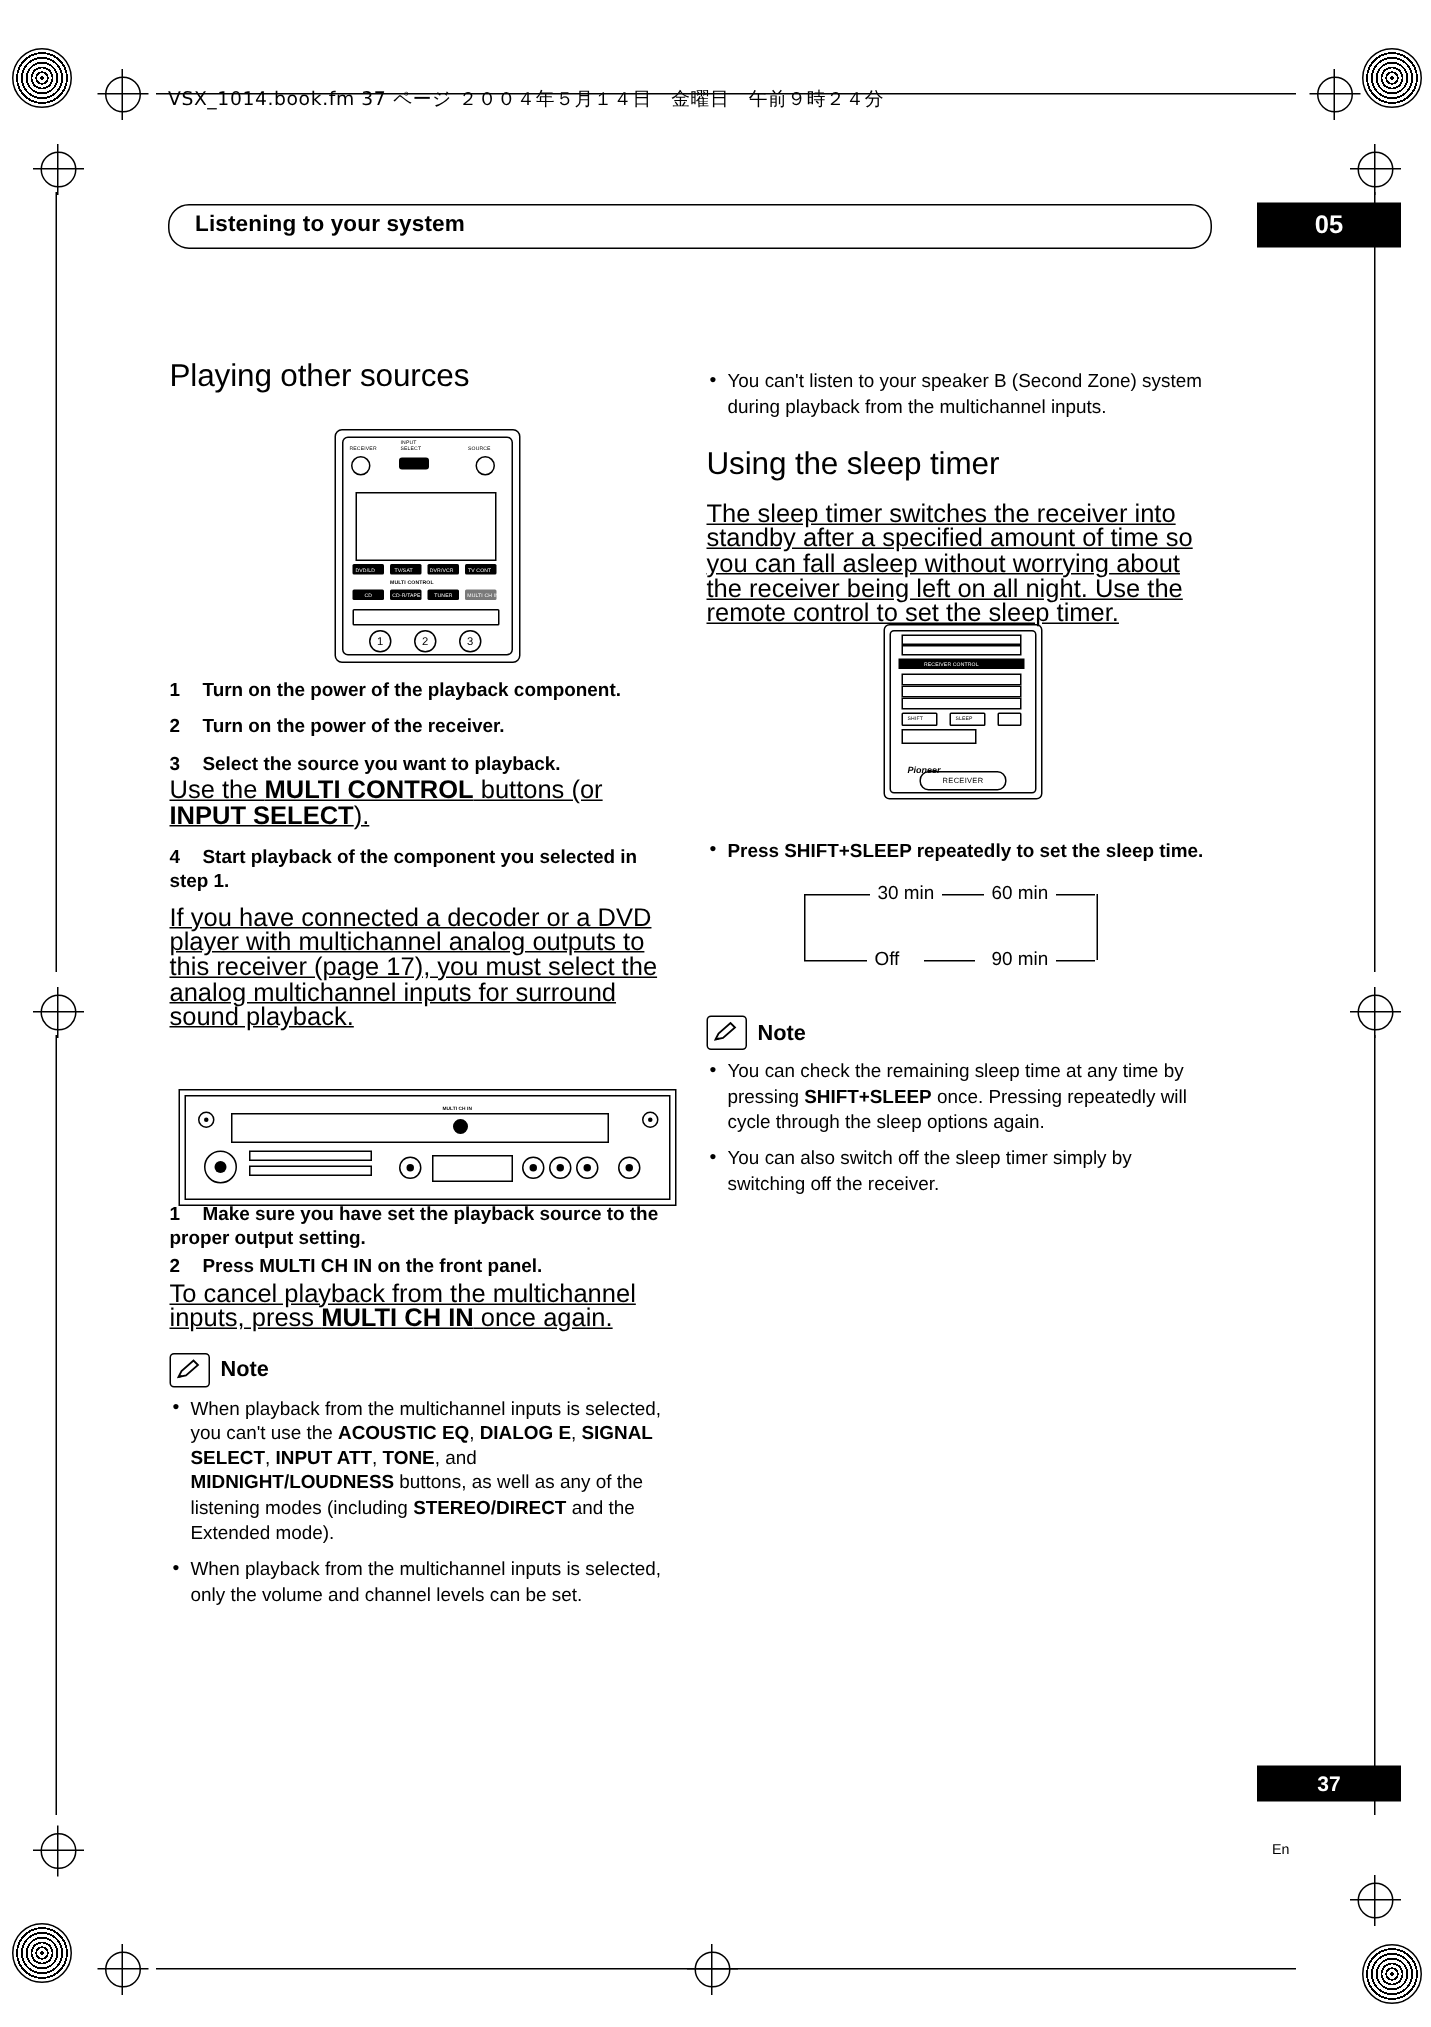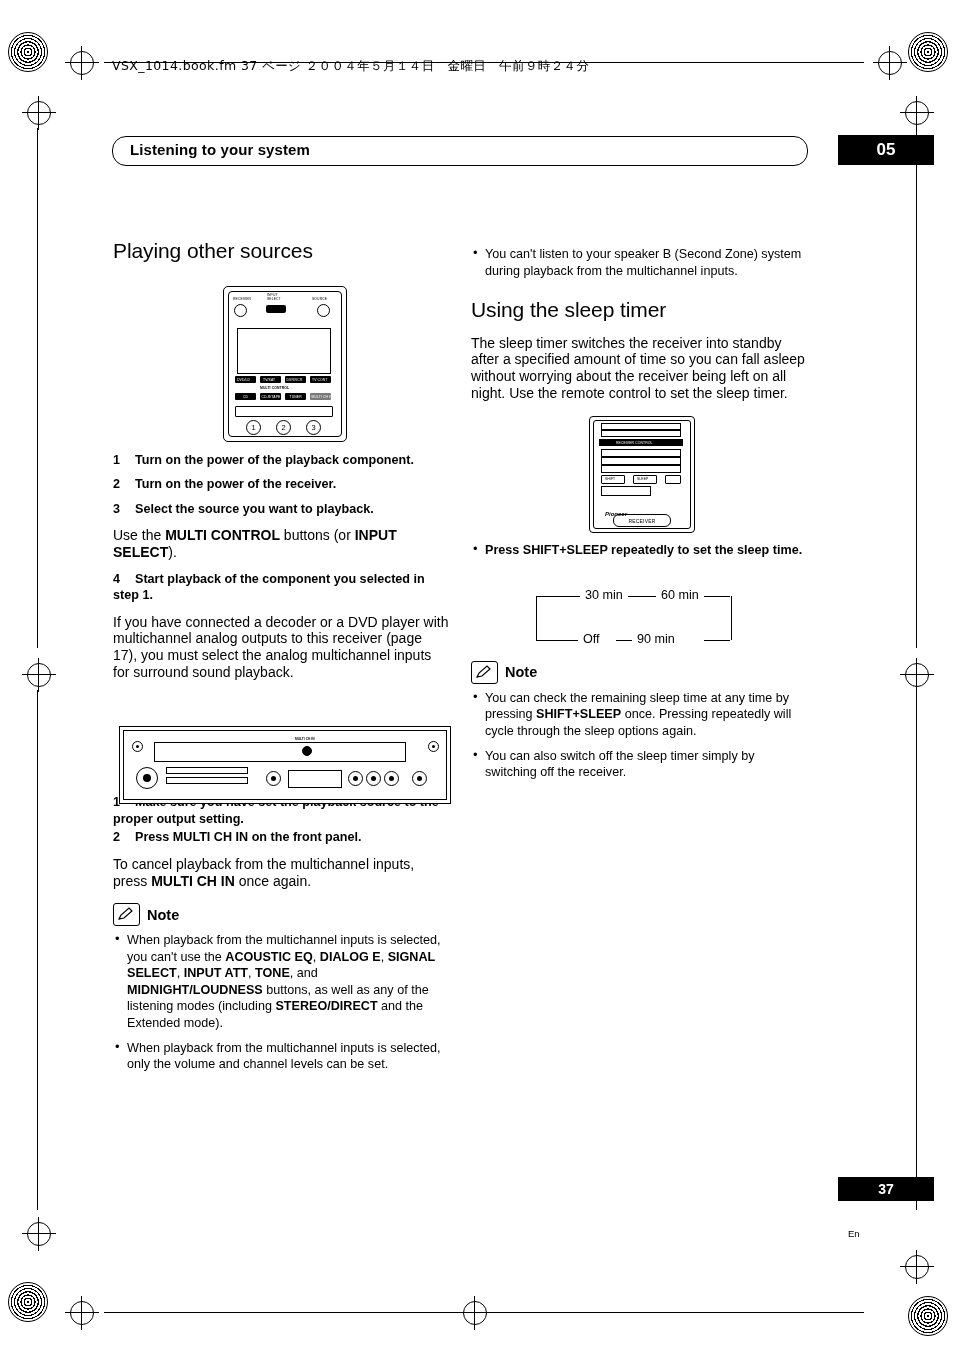--- a/index.html
+++ b/index.html
@@ -28,21 +28,21 @@
   .chapter-title{position:absolute;left:130px;top:141px;font-size:15px;font-weight:bold;letter-spacing:.1px;}
   .chapter-num{position:absolute;left:838px;top:135px;width:96px;height:30px;background:#000;
     color:#fff;font-size:17px;font-weight:bold;display:flex;align-items:center;justify-content:center;}
 
   
   .col-left{position:absolute;left:113px;top:238px;width:336px;}
   .col-right{position:absolute;left:471px;top:238px;width:336px;}
 
   h2.sec{font-size:21px;font-weight:normal;margin:0 0 12px 0;line-height:1.22;letter-spacing:-.1px;}
   h2.sec2{font-size:17.5px;font-weight:bold;margin:22px 0 8px 0;line-height:1.22;}
-  p.body{font-size:14px;line-height:16.6px;margin:10px 0 10px 0;}
+  p.body{font-size:17px;line-height:16.6px;margin:0 0 10px 0;text-decoration:underline;}
   p.step{font-size:12.6px;line-height:16.6px;margin:0 0 8px 0;}
   .b{font-weight:bold;}
   .step-head{font-weight:bold;}
   .num{font-weight:bold;display:inline-block;width:22px;}
 
   ul.bul{list-style:none;margin:0 0 10px 0;padding:0;}
   ul.bul li{font-size:12.6px;line-height:16.6px;padding-left:14px;position:relative;margin-bottom:8px;}
   ul.bul li:before{content:"•";position:absolute;left:2px;top:-1px;font-size:13px;}
 
   
@@ -285,21 +285,21 @@
     <div class="bx" style="left:12px;top:10px;width:194px;height:44px;border-top:none;border-bottom:none;"></div>
     <div class="bx" style="left:12px;top:10px;width:50px;height:0;border-bottom:1.5px solid #000;border-left:none;border-right:none;border-top:none;"></div>
     <div class="bx" style="left:102px;top:10px;width:34px;height:0;border-bottom:1.5px solid #000;border-left:none;border-right:none;border-top:none;"></div>
     <div class="bx" style="left:178px;top:10px;width:28px;height:0;border-bottom:1.5px solid #000;border-left:none;border-right:none;border-top:none;"></div>
     <div class="bx" style="left:12px;top:54px;width:42px;height:0;border-bottom:1.5px solid #000;border-left:none;border-right:none;border-top:none;"></div>
     <div class="bx" style="left:92px;top:54px;width:34px;height:0;border-bottom:1.5px solid #000;border-left:none;border-right:none;border-top:none;"></div>
     <div class="bx" style="left:180px;top:54px;width:26px;height:0;border-bottom:1.5px solid #000;border-left:none;border-right:none;border-top:none;"></div>
     <span class="lbl" style="left:56px;top:2px;">30 min</span>
     <span class="lbl" style="left:132px;top:2px;">60 min</span>
     <span class="lbl" style="left:54px;top:46px;">Off</span>
-    <span class="lbl" style="left:108px;top:46px;">90 min</span>
+    <span class="lbl" style="left:132px;top:46px;">90 min</span>
   </div>
 
   <div class="rear">
     <div class="jack" style="left:12px;top:14px;width:9px;height:9px;"></div>
     <div class="jack" style="left:308px;top:14px;width:9px;height:9px;"></div>
 
     <div class="kb" style="left:34px;top:15px;width:250px;height:18px;background:#fff;border:.8px solid #000;"></div>
     <span class="ttiny" style="left:175px;top:10px;font-weight:bold;">MULTI CH IN</span>
     <div class="jack" style="left:182px;top:19px;width:8px;height:8px;background:#000;"></div>
 

